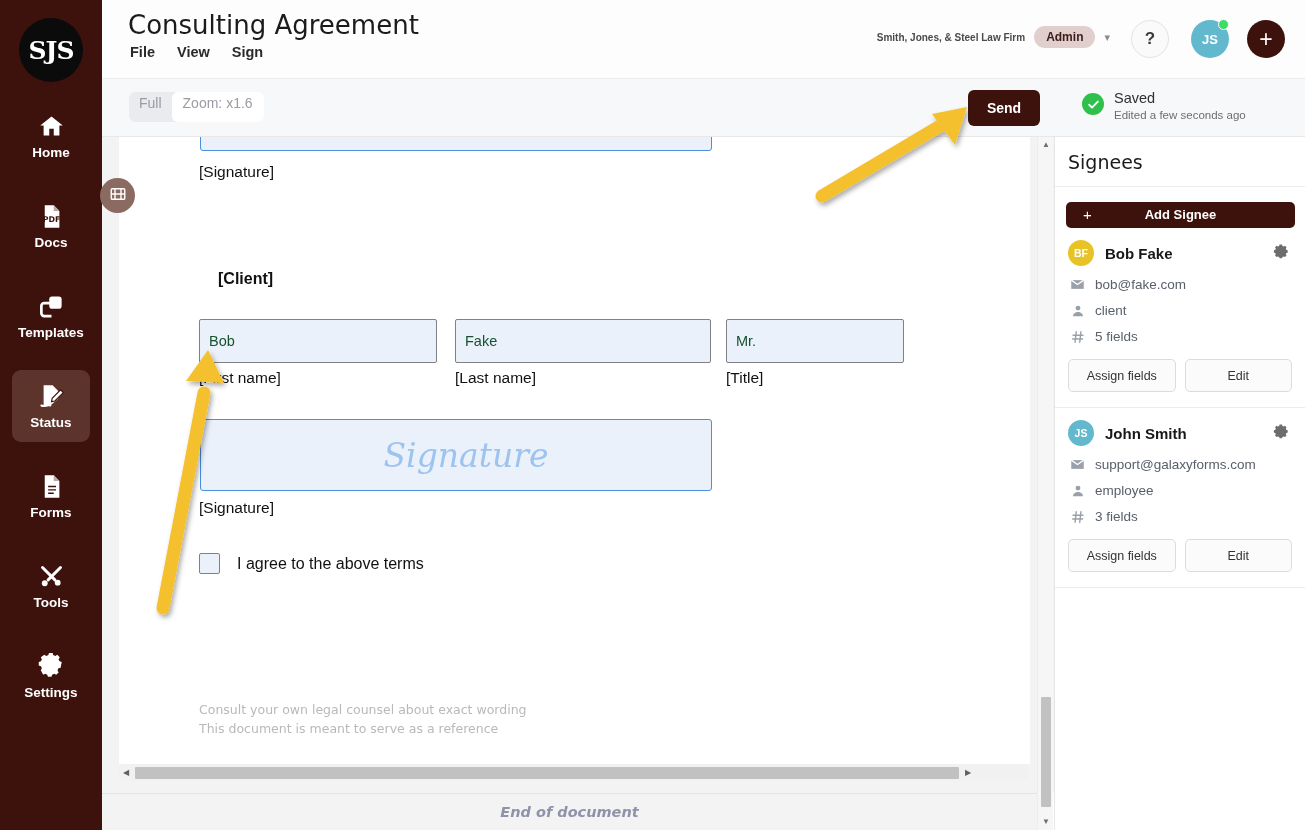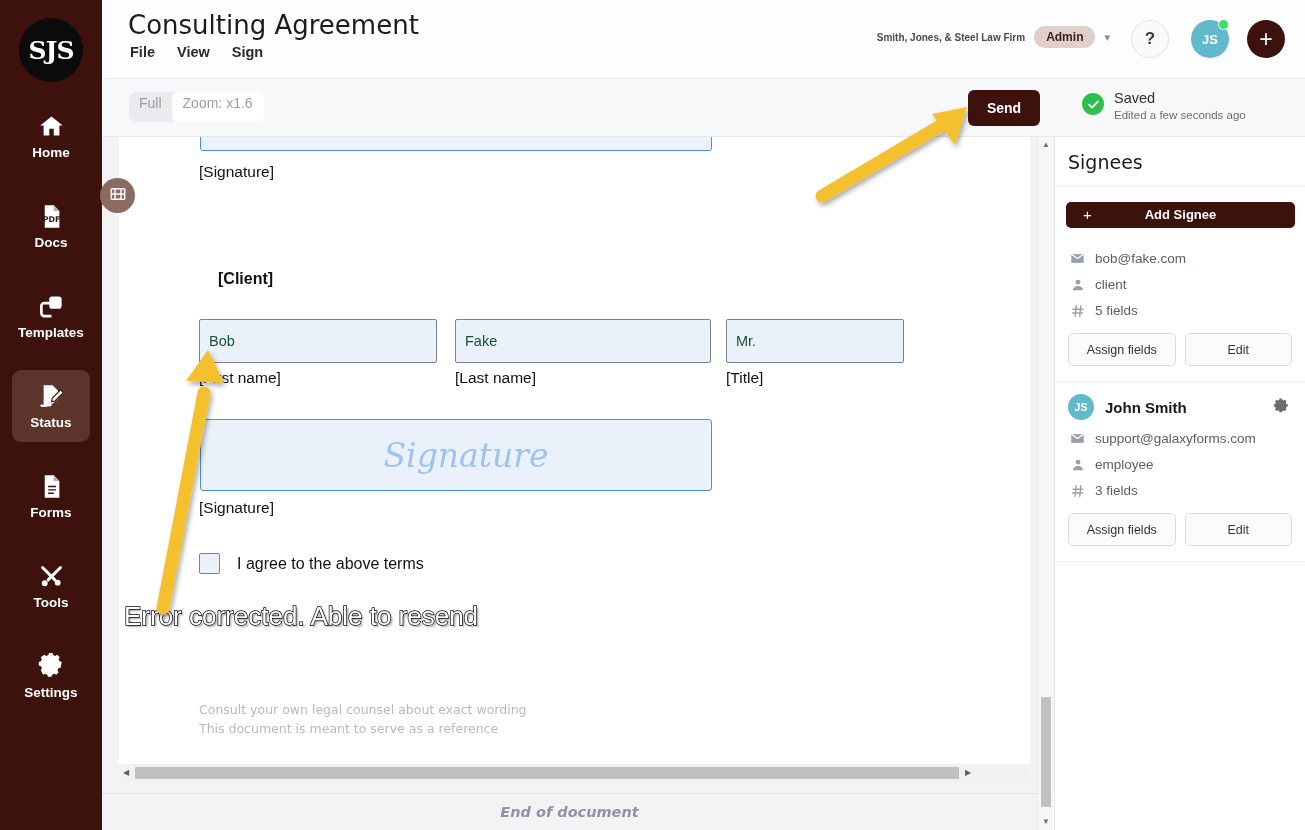--- a/index.html
+++ b/index.html
@@ -427,20 +427,31 @@
   <div id="signees">
     <div id="signees-title">Signees</div>
 
     <button id="add-signee">
       <span class="plus">+</span>
       <span class="asl">Add Signee</span>
     </button>
 
     
     <div class="signee">
+      <div class="sg-head">
+        <div class="sg-av" style="background:#e8c326;">
+          <span>BF</span>
+        </div>
+        <span class="sg-name">Bob Fake</span>
+        <span class="sg-gear">
+          <svg width="17" height="17" viewBox="0 0 24 24" fill="#6d6d6d">
+              <path d="M12 8.6a3.4 3.4 0 1 0 0 6.8 3.4 3.4 0 0 0 0-6.8zm8.8-1.3l-1.9-.6-.8-1.9 1-1.7-2.2-2.2-1.7 1-1.9-.8-.6-1.9H9.3l-.6 1.9-1.9.8-1.7-1L2.9 3.1l1 1.7-.8 1.9-1.9.6v3.2l1.9.6.8 1.9-1 1.7 2.2 2.2 1.7-1 1.9.8.6 1.9h3.4l.6-1.9 1.9-.8 1.7 1 2.2-2.2-1-1.7.8-1.9 1.9-.6z" transform="translate(0,1.6)"></path>
+            </svg>
+        </span>
+      </div>
       <div class="sg-row">
         <span class="ic">
           <svg width="15" height="15" viewBox="0 0 24 24" fill="#9aa0aa">
               <path d="M2 5h20v14H2z"></path>
               <path d="M2 5l10 7 10-7" fill="none" stroke="#fff" stroke-width="2"></path>
             </svg>
         </span>
         <span class="tx">bob@fake.com</span>
       </div>
       <div class="sg-row">
@@ -521,15 +532,14 @@
     <g filter="url(#ashadow)">
       <path d="M822 196 L945 123" stroke="#f5c02e" stroke-width="13" stroke-linecap="round" fill="none"></path>
       <path d="M967 107 L932 114 L955 145 Z" fill="#f5c02e"></path>
     </g>
     <g filter="url(#ashadow)">
       <path d="M163 608 L204 393" stroke="#f5c02e" stroke-width="13" stroke-linecap="round" fill="none"></path>
       <path d="M208 350 L186 381 L224 383 Z" fill="#f5c02e"></path>
     </g>
   </svg>
 
-  <div id="anno-text">Error corrected. Able to resend</div>
 
 </div>
 
 </body></html>

